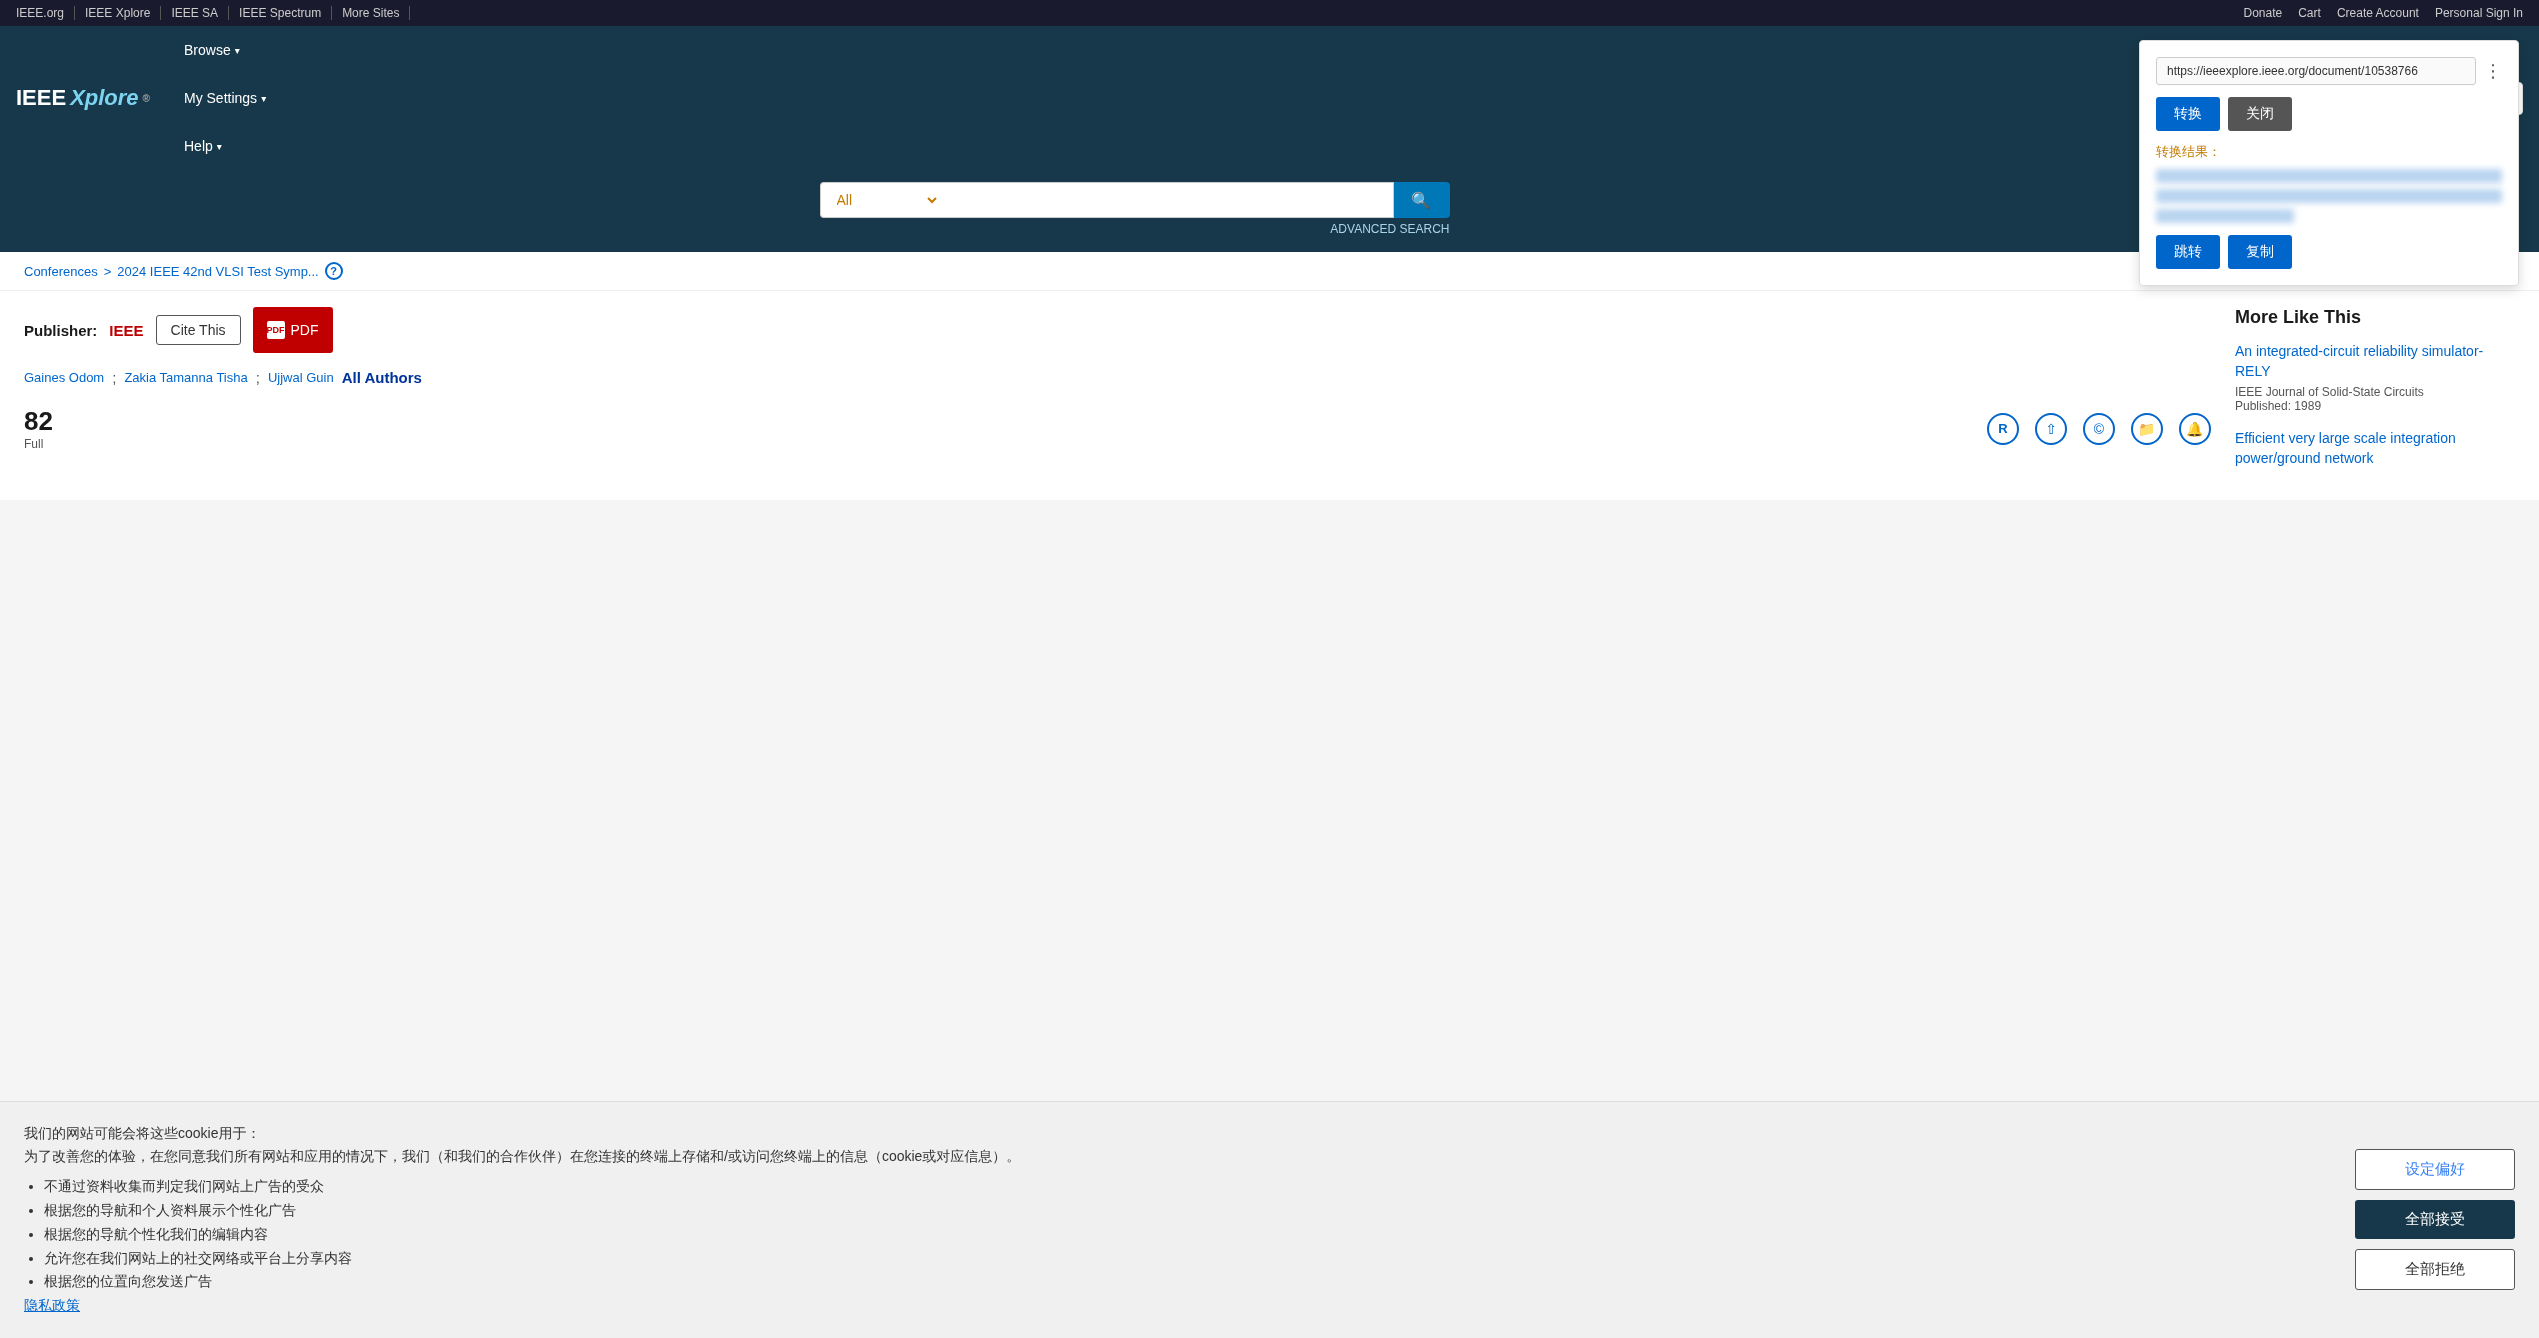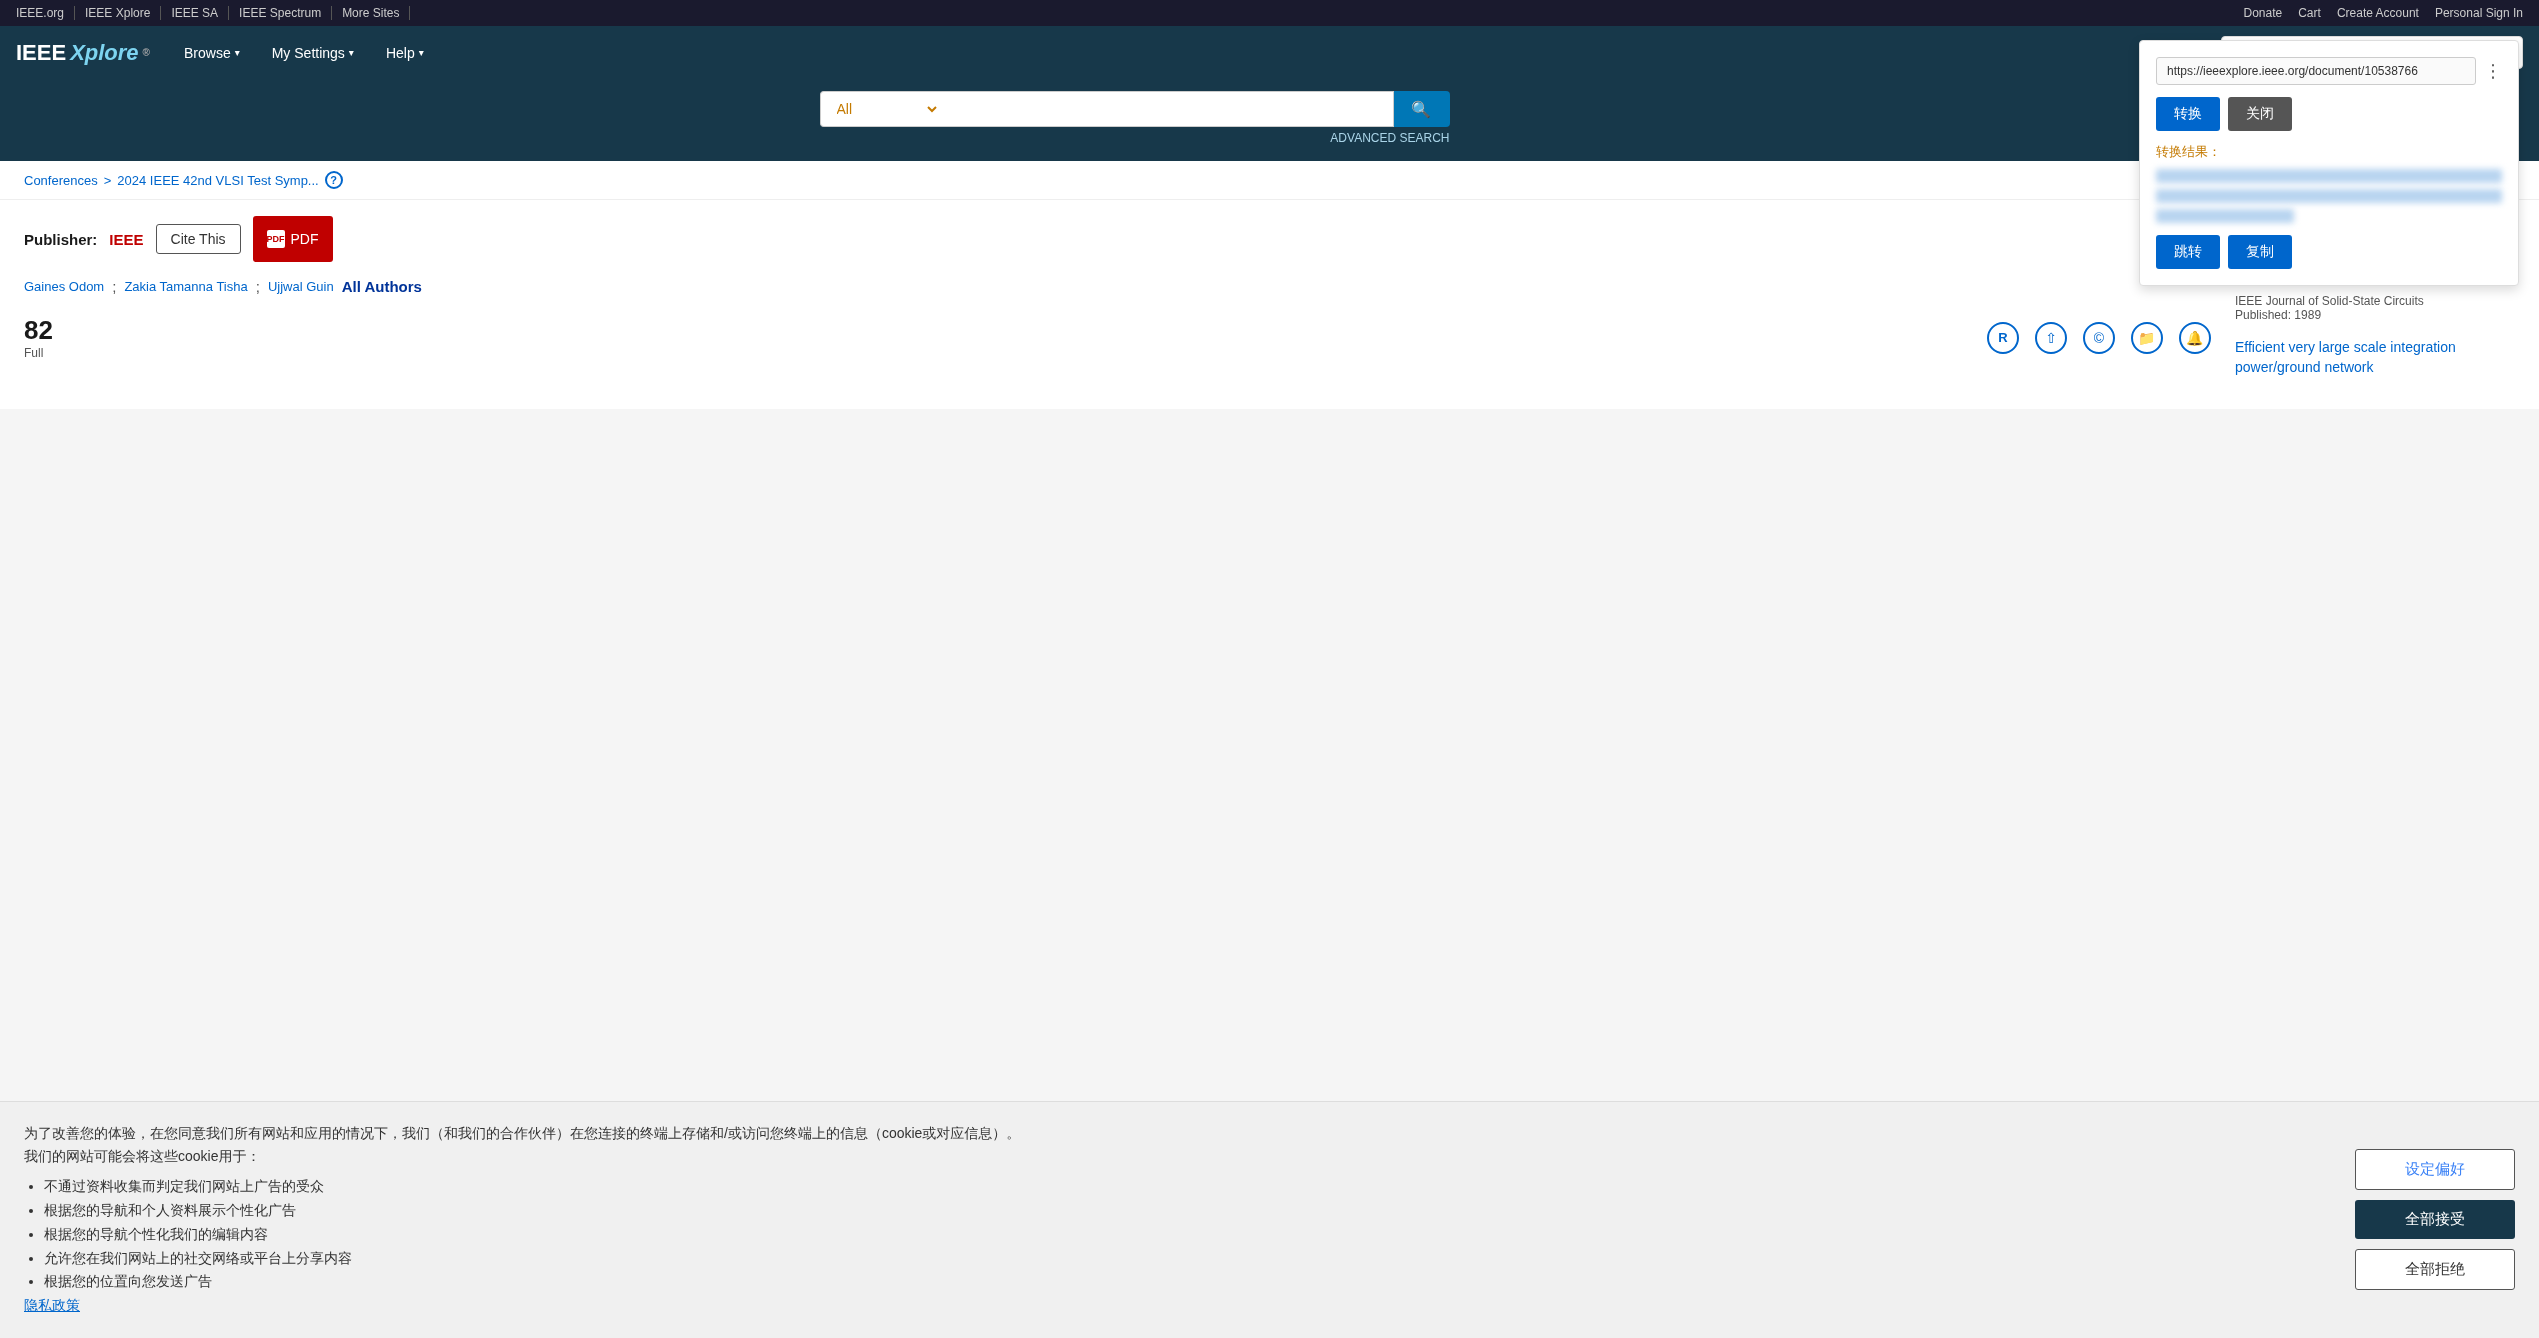--- a/index.html
+++ b/index.html
@@ -41,21 +41,22 @@
       gap: 4px;
       color: white;
       font-size: 22px;
       font-weight: bold;
       text-decoration: none;
     }
     .logo .xplore { font-style: italic; color: #7dd4f0; }
     .logo .reg { font-size: 10px; vertical-align: super; color: #aaa; }
     .nav-links {
       display: flex;
-      gap: 12px;
+      gap: 20px;
+      flex-direction: column;
     }
     .nav-btn {
       background: none;
       border: none;
       color: white;
       font-size: 14px;
       cursor: pointer;
       padding: 6px 10px;
       display: flex;
       align-items: center;
@@ -552,22 +553,22 @@
     </div>
 
     <div class="related-item">
       <a href="#" class="related-title">Efficient very large scale integration power/ground network</a>
     </div>
   </div>
 </div>
 
 <div class="cookie-banner">
   <div class="cookie-text">
+    <p>我们的网站可能会将这些cookie用于：</p>
     <p>为了改善您的体验，在您同意我们所有网站和应用的情况下，我们（和我们的合作伙伴）在您连接的终端上存储和/或访问您终端上的信息（cookie或对应信息）。</p>
-    <p>我们的网站可能会将这些cookie用于：</p>
     <ul>
       <li>不通过资料收集而判定我们网站上广告的受众</li>
       <li>根据您的导航和个人资料展示个性化广告</li>
       <li>根据您的导航个性化我们的编辑内容</li>
       <li>允许您在我们网站上的社交网络或平台上分享内容</li>
       <li>根据您的位置向您发送广告</li>
     </ul>
     <a href="#">隐私政策</a>
   </div>
   <div class="cookie-buttons">

